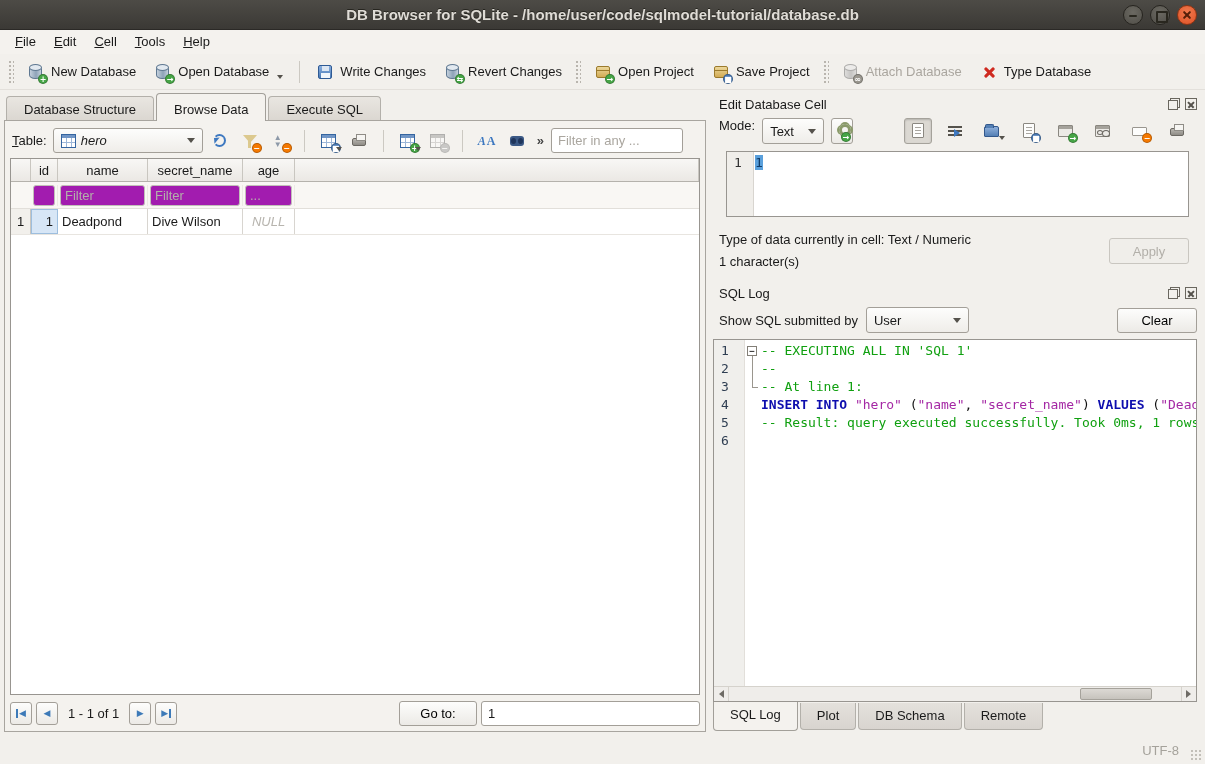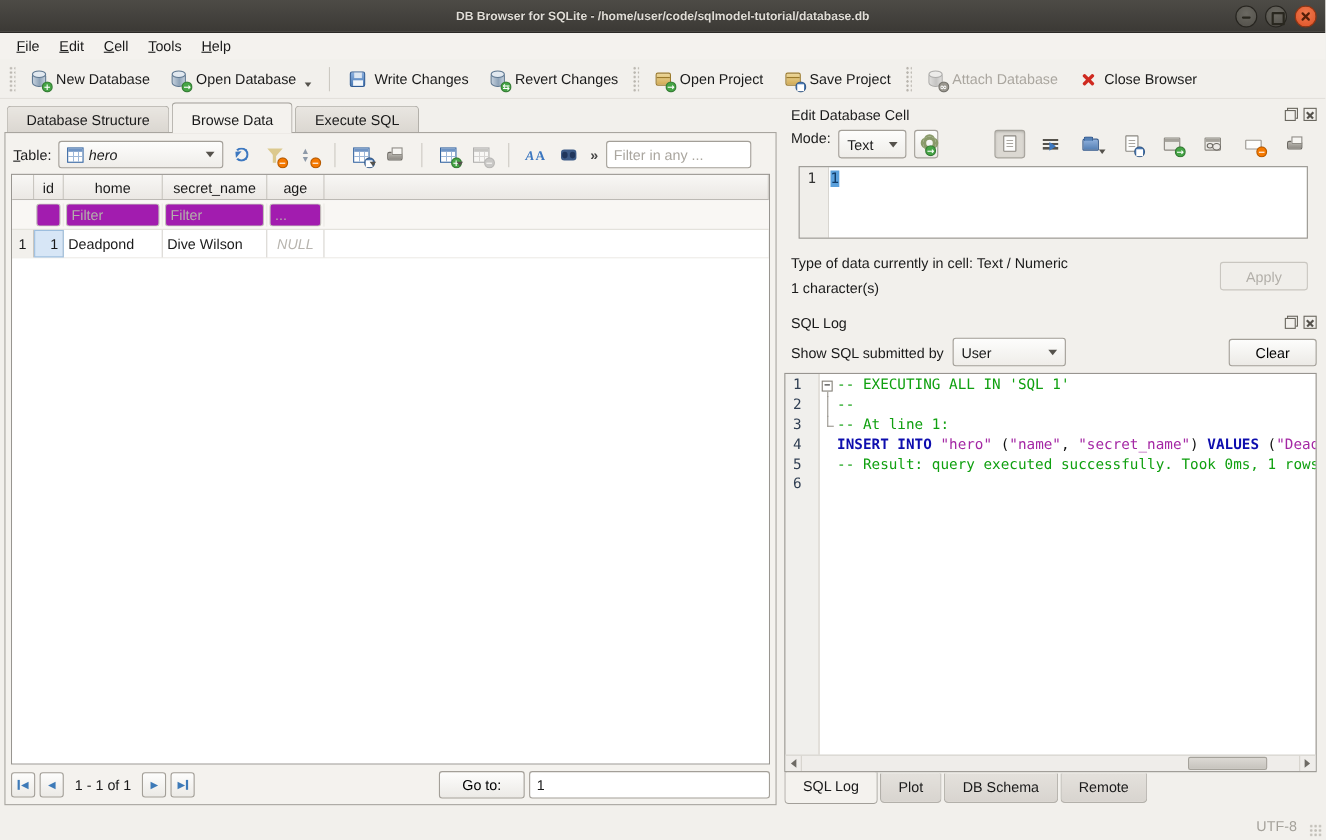--- a/index.html
+++ b/index.html
@@ -2,21 +2,21 @@
 <html><head>
 <meta charset="utf-8">
 <style>
   * { box-sizing: border-box; margin: 0; padding: 0; }
   html,body { width:1205px; height:764px; }
   body { font-family:"Liberation Sans",sans-serif; font-size:13px; color:#1a1a1a; background:#f2f0ec; overflow:hidden; }
   .window { width:1205px; height:764px; display:flex; flex-direction:column; background:#f2f0ec; }
 
   
   .titlebar { height:30px; flex:none; background:linear-gradient(#4d4b46,#3b3935); display:flex; align-items:center; position:relative; border-bottom:1px solid #2b2926; }
-  .titlebar .title { flex:1; text-align:center; color:#dfdcd6; font-weight:bold; font-size:11px; text-shadow:0 -1px 0 #26251f; white-space:nowrap; overflow:hidden; }
+  .titlebar .title { flex:1; text-align:center; color:#dfdcd6; font-weight:bold; font-size:15px; text-shadow:0 -1px 0 #26251f; white-space:nowrap; overflow:hidden; }
   .win-controls { position:absolute; right:8px; top:5px; display:flex; gap:7px; }
   .wbtn { width:20px; height:20px; border-radius:50%; position:relative; border:1px solid #26241f; background:radial-gradient(circle at 50% 35%, #6b6962, #504e48); cursor:pointer; }
   .wbtn.close { background:radial-gradient(circle at 50% 35%, #f07a4e, #dd5126); border-color:#8f3413; }
   .wbtn.min::after { content:''; position:absolute; left:5px; top:9px; width:8px; height:2px; background:#29271f; border-radius:1px; }
   .wbtn.max::after { content:''; position:absolute; left:5px; top:5px; width:8px; height:8px; border:2px solid #29271f; border-radius:1px; }
   .wbtn.close::before,.wbtn.close::after { content:''; position:absolute; left:4px; top:8px; width:10px; height:2px; background:#571f08; border-radius:1px; }
   .wbtn.close::before { transform:rotate(45deg); } .wbtn.close::after { transform:rotate(-45deg); }
 
   
   .menubar { height:24px; flex:none; background:#f4f2ee; display:flex; align-items:stretch; padding-left:6px; }
@@ -282,21 +282,21 @@
       <span class="ico">
           <span class="i-db"></span>
           <span class="bdg gy">∞</span>
         </span>
       <span>Attach Database</span>
     </div>
     <div class="tb-btn">
       <span class="ico">
           <span class="i-x"></span>
         </span>
-      <span>Close Browser</span>
+      <span>Type Database</span>
     </div>
   </div>
 
   <div class="main">
 
     <div class="left-pane">
       <div class="tabbar">
         <div class="tab">Database Structure</div>
         <div class="tab active">Browse Data</div>
         <div class="tab">Execute SQL</div>
@@ -366,21 +366,21 @@
               </span>
             </div>
           <span class="chev">»</span>
           <input class="box browse-filter" placeholder="Filter in any ..." style="">
         </div>
 
         <div class="grid">
           <div class="g-row g-header">
             <div class="gc col-rn"></div>
             <div class="gc col-id" style="justify-content:center;">id</div>
-            <div class="gc col-name">home</div>
+            <div class="gc col-name">name</div>
             <div class="gc col-sn">secret_name</div>
             <div class="gc col-age">age</div>
             <div class="gc col-fill"></div>
           </div>
           <div class="g-row g-filter">
             <div class="gc col-rn" style="background:#f2f0ec;border-right:1px solid #c9c6c0;"></div>
             <div class="gc col-id">
                 <input placeholder="" style="">
               </div>
             <div class="gc col-name">

